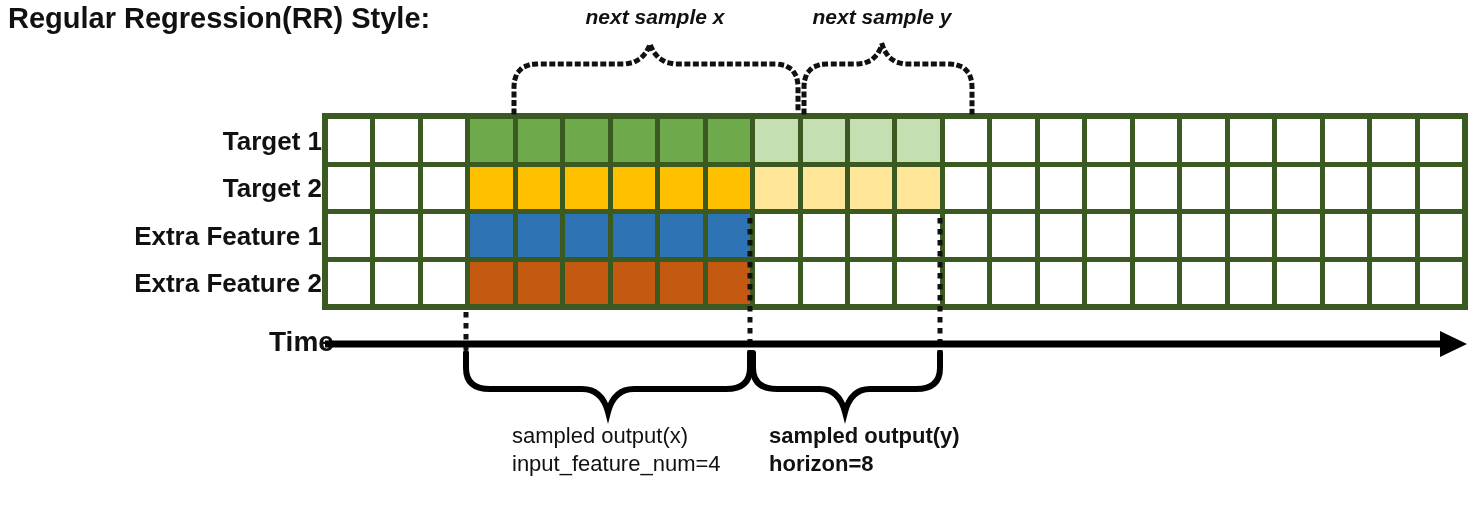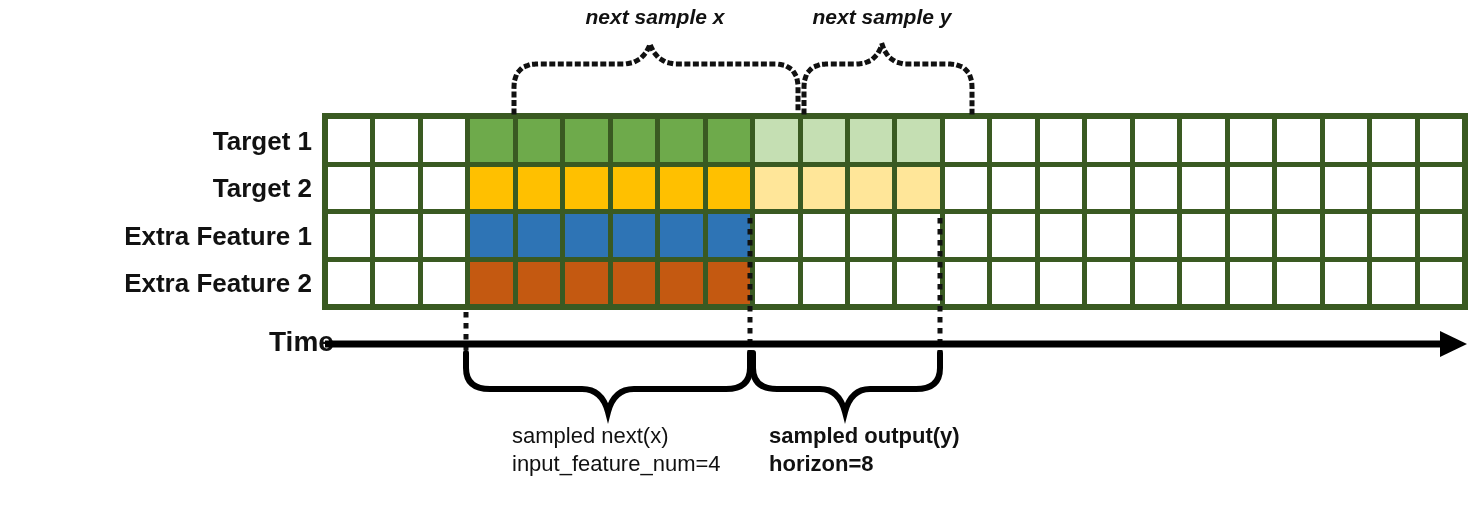--- a/index.html
+++ b/index.html
@@ -11,33 +11,34 @@
   .next-label{position:absolute;top:5px;width:220px;text-align:center;
     font-size:21px;font-style:italic;font-weight:600;white-space:nowrap;}
   .next-label.x{left:545px;}
   .next-label.y{left:772px;}
   .sample-grid{
     position:absolute;left:322px;top:113px;width:1146px;height:197px;
     box-sizing:border-box;display:grid;gap:5px;
     grid-template-columns:repeat(24,1fr);grid-template-rows:repeat(4,1fr);
   }
   .cell{width:100%;height:100%;}
-  .row-label{position:absolute;left:2px;width:310px;height:32px;line-height:32px;
+  .row-label{position:absolute;left:12px;width:310px;height:32px;line-height:32px;
     text-align:right;font-size:26px;font-weight:bold;white-space:nowrap;}
   .time-label{position:absolute;left:226px;top:326px;font-size:28px;font-weight:bold;margin-left:43px;}
   .ann{position:absolute;top:422px;font-size:22px;line-height:28px;white-space:nowrap;}
   .ann.in{left:512px;}
   .ann.out{left:769px;font-weight:bold;}
   .overlay{position:absolute;left:0;top:0;z-index:5;pointer-events:none;}
 </style>
 </head>
 <body>
 
 <div class="canvas">
 
+  <div class="title">Regular Regression(RR) Style:</div>
 
   <div class="next-label x">next sample x</div>
   <div class="next-label y">next sample y</div>
 
   <div id="row-labels">
       <div class="row-label" style="top: 125px;">Target 1</div>
       <div class="row-label" style="top: 172px;">Target 2</div>
       <div class="row-label" style="top: 220px;">Extra Feature 1</div>
       <div class="row-label" style="top: 267px;">Extra Feature 2</div>
     </div>
@@ -137,21 +138,21 @@
       <div class="cell" style="background: rgb(255, 255, 255);"></div>
       <div class="cell" style="background: rgb(255, 255, 255);"></div>
       <div class="cell" style="background: rgb(255, 255, 255);"></div>
       <div class="cell" style="background: rgb(255, 255, 255);"></div>
       <div class="cell" style="background: rgb(255, 255, 255);"></div>
     </div>
 
   <div class="time-label">Time</div>
 
   <div class="ann in">
-    <div>sampled next(x)</div>
+    <div>sampled output(x)</div>
     <div>input_feature_num=4</div>
   </div>
 
   <div class="ann out">
     <div>sampled output(y)</div>
     <div>horizon=8</div>
   </div>
 
   <svg class="overlay" width="1476" height="516" viewBox="0 0 1476 516">
 

